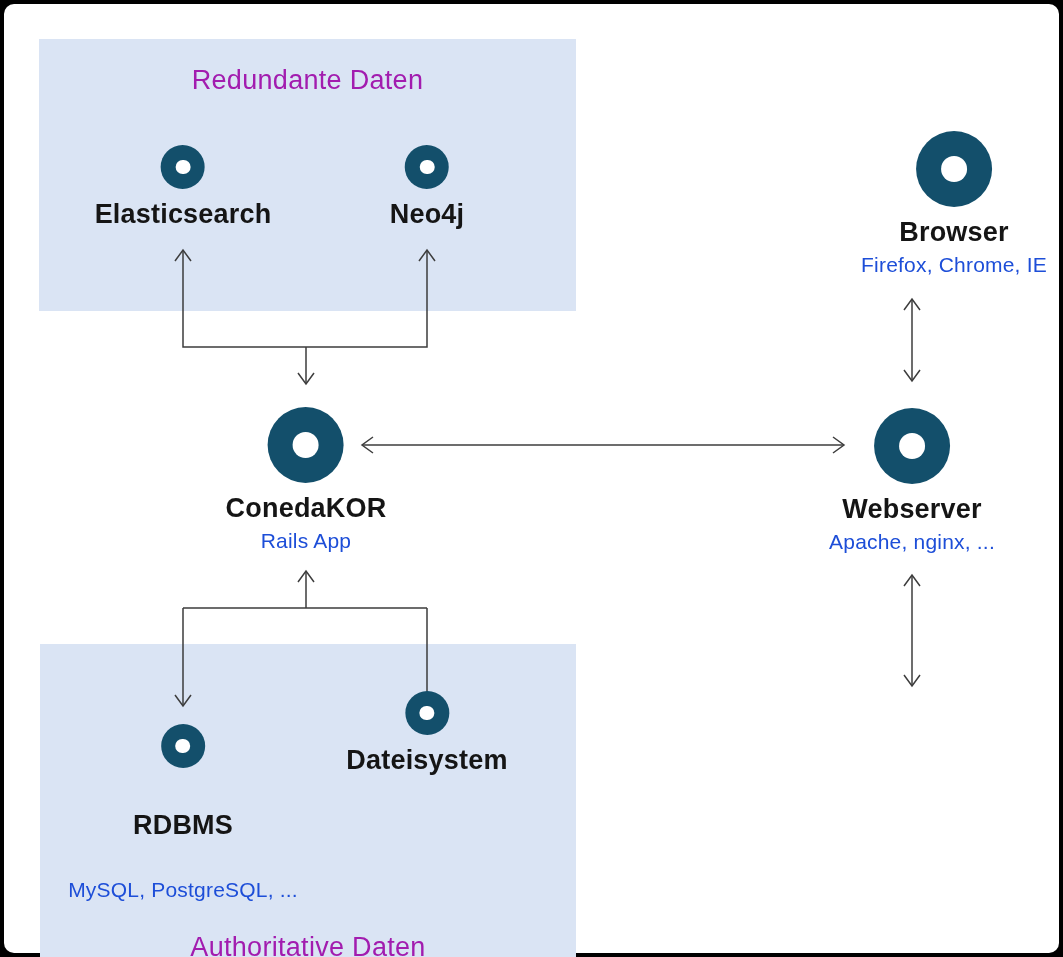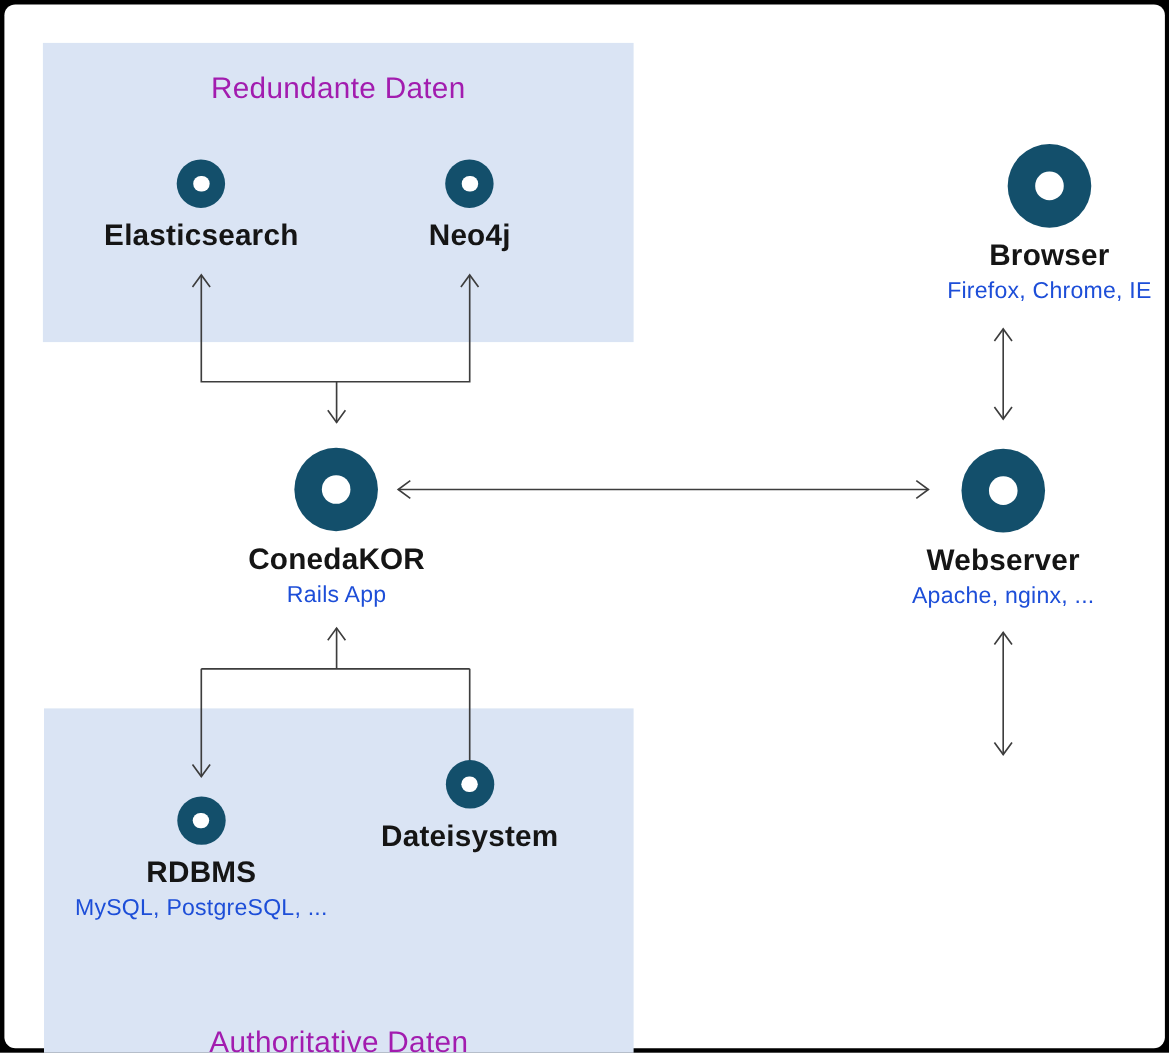--- a/index.html
+++ b/index.html
@@ -79,21 +79,21 @@
     color:#1d4ed8;
     margin-top:5px;
     letter-spacing:0.2px;
   }
 
   #node-elasticsearch{left:179px;top:141px;}
   #node-neo4j{left:423px;top:141px;}
   #node-browser{left:950px;top:127px;}
   #node-conedakor{left:302px;top:403px;}
   #node-webserver{left:908px;top:404px;}
-  #node-rdbms{left:179px;top:720px;}
+  #node-rdbms{left:179px;top:720px;gap:32px;}
   #node-dateisystem{left:423px;top:687px;text-align:center;}
   #node-externe{left:908px;top:704px;}
 </style>
 </head>
 <body>
 
 <div class="page">
 
   <div class="group-box" id="group-redundante">
     <div class="group-title">Redundante Daten</div>

